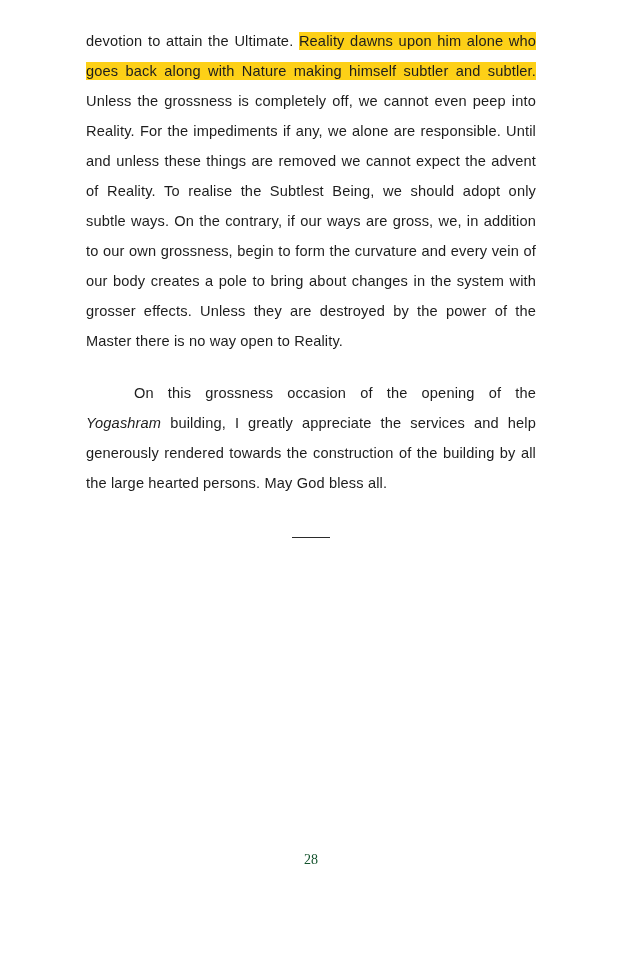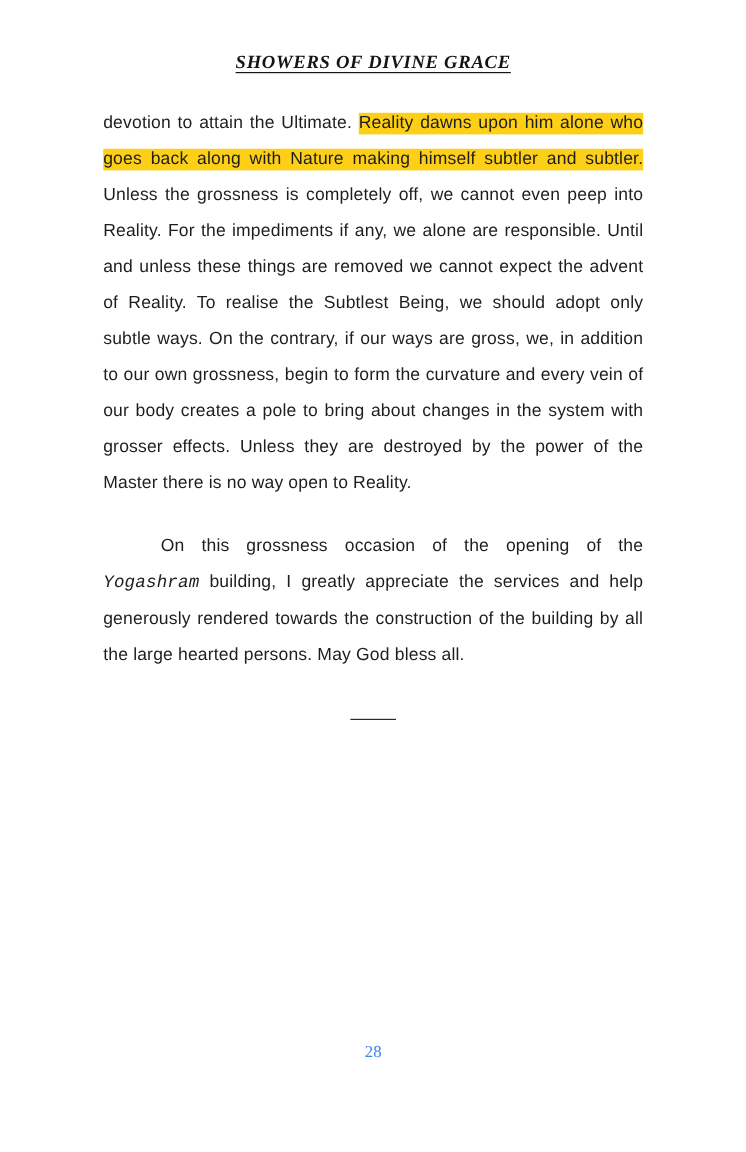--- a/index.html
+++ b/index.html
@@ -57,50 +57,48 @@
   }
   .hl {
     background: #fcd116;
     background: #fdd017;
     box-decoration-break: clone;
     -webkit-box-decoration-break: clone;
     padding: 1px 0 1px 0;
   }
   .ital {
     font-style: italic;
-    font-family: Liberation Mono, monospace;
   }
   .rule-wrap {
     text-align: center;
     margin-top: 30px;
   }
   .rule {
     display: inline-block;
     width: 38px;
     height: 0;
     border-top: 1.6px solid #2b2b2b;
     vertical-align: middle;
   }
   .folio {
     position: absolute;
     left: 0;
     right: 0;
     top: 826px;
     text-align: center;
     font-size: 14px;
     font-family: "Liberation Serif", serif;
-    color: #3b82f6;
+    color: #14532d;
   }
 </style>
 </head>
 <body>
 
 <div class="page">
 
-  <div class="running-head">SHOWERS OF DIVINE GRACE</div>
 
   <div class="body-col">
 
     <p class="para">
       <span>devotion to attain the Ultimate. </span><span class="hl">Reality dawns upon him alone who goes back along with Nature making himself subtler and subtler.</span><span> Unless the grossness is completely off, we cannot even peep into Reality. For the impediments if any, we alone are responsible. Until and unless these things are removed we cannot expect the advent of Reality. To realise the Subtlest Being, we should adopt only subtle ways. On the contrary, if our ways are gross, we, in addition to our own grossness, begin to form the curvature and every vein of our body creates a pole to bring about changes in the system with grosser effects. Unless they are destroyed by the power of the Master there is no way open to Reality.</span>
     </p>
 
     <p class="para">
       <span class="indent"></span><span>On this grossness occasion of the opening of the </span><span class="ital">Yogashram</span><span> building, I greatly appreciate the services and help generously rendered towards the construction of the building by all the large hearted persons. May God bless all.</span>
     </p>

